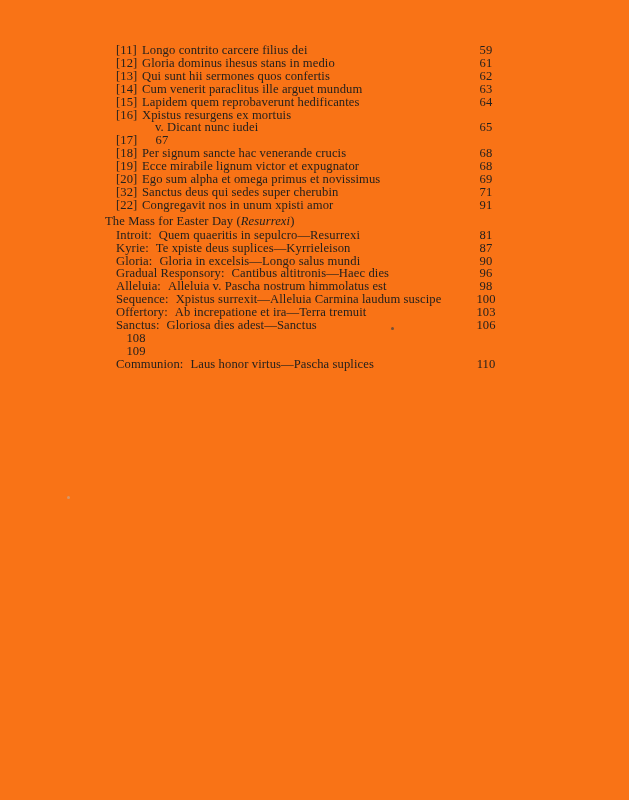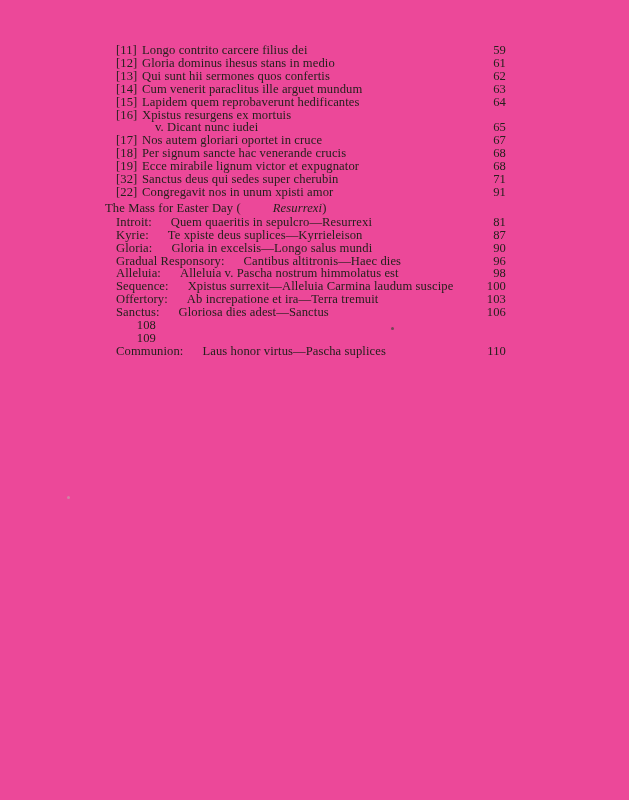--- a/index.html
+++ b/index.html
@@ -4,21 +4,21 @@
 <style>
   html, body {
     margin: 0;
     padding: 0;
     background: #ffffff;
   }
   .doc-page {
     position: relative;
     width: 629px;
     height: 800px;
-    background: #ec4899;
+    background: #f97316;
     overflow: hidden;
     font-family: "Liberation Serif", serif;
     color: #25211d;
   }
   .toc-content {
     position: absolute;
     left: 116px;
     top: 44px;
     width: 390px;
     font-size: 12.6px;
@@ -35,34 +35,33 @@
   }
   .title {
     flex: 1;
     white-space: nowrap;
     overflow: visible;
   }
   .title.indent {
     padding-left: 13px;
   }
   .after-label {
-    margin-left: 19px;
+    margin-left: 7px;
   }
   .pg {
     flex: none;
     width: 40px;
-    text-align: right;
+    text-align: center;
   }
   .section-heading {
     margin: 3px 0 1px -11px;
     white-space: nowrap;
   }
   .section-heading em {
     font-style: italic;
-    margin-left: 32px;
   }
   .speck {
     position: absolute;
     border-radius: 50%;
   }
   .speck-1 {
     left: 391px;
     top: 327px;
     width: 3px;
     height: 3px;
@@ -115,34 +114,38 @@
           <span class="title">Xpistus resurgens ex mortuis</span>
           <span class="pg"></span>
         </div>
         <div class="row">
           <span class="num"></span>
           <span class="title indent">v. Dicant nunc iudei</span>
           <span class="pg">65</span>
         </div>
         <div class="row">
           <span class="num">[17]</span>
-          <span class="title">Nos autem gloriari oportet in cruce</span>
           <span class="pg">67</span>
         </div>
         <div class="row">
           <span class="num">[18]</span>
           <span class="title">Per signum sancte hac venerande crucis</span>
           <span class="pg">68</span>
         </div>
         <div class="row">
           <span class="num">[19]</span>
           <span class="title">Ecce mirabile lignum victor et expugnator</span>
           <span class="pg">68</span>
         </div>
         <div class="row">
+          <span class="num">[20]</span>
+          <span class="title">Ego sum alpha et omega primus et novissimus</span>
+          <span class="pg">69</span>
+        </div>
+        <div class="row">
           <span class="num">[32]</span>
           <span class="title">Sanctus deus qui sedes super cherubin</span>
           <span class="pg">71</span>
         </div>
         <div class="row">
           <span class="num">[22]</span>
           <span class="title">Congregavit nos in unum xpisti amor</span>
           <span class="pg">91</span>
         </div>
       </div>

